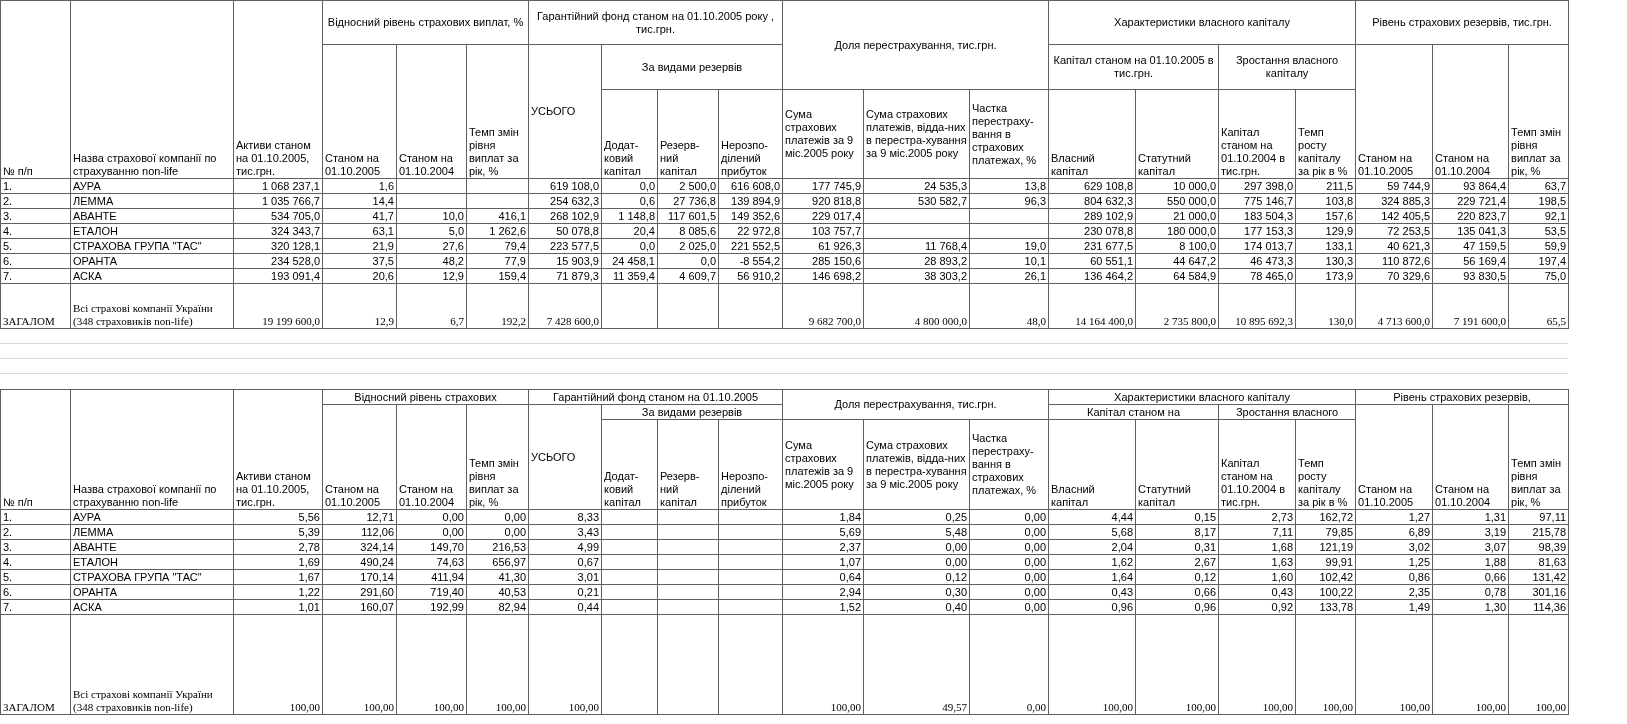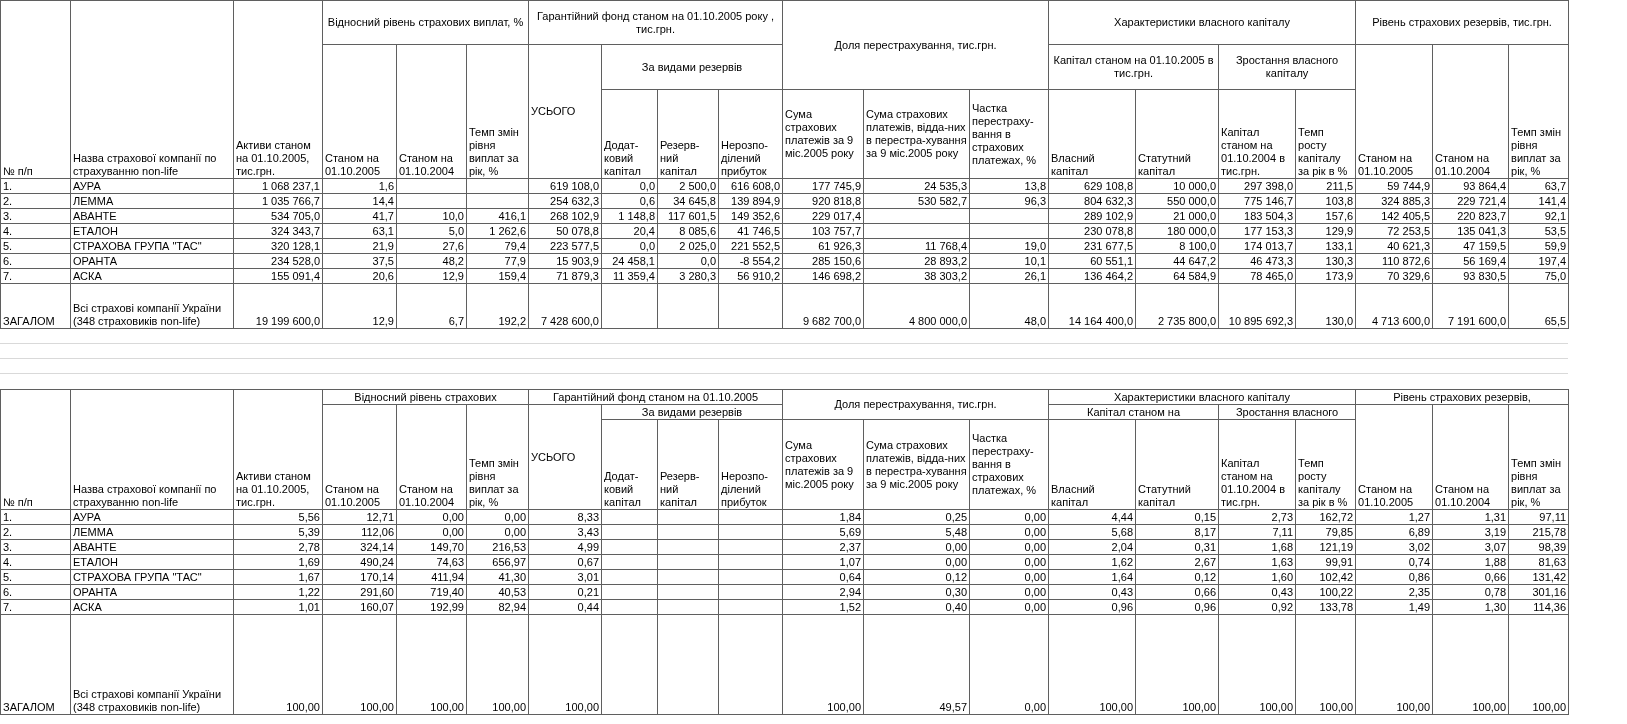--- a/index.html
+++ b/index.html
@@ -34,21 +34,21 @@
   tr.hr1 { height: 44px; }
   tr.hr2 { height: 45px; }
   tr.hr3 { height: 89px; }
   tr.hr1b { height: 15px; }
   tr.hr2b { height: 15px; }
   tr.hr3b { height: 90px; }
   tr.dr { height: 15px; }
   tr.dr td { white-space: nowrap; }
   td.c-val { text-align: right; white-space: nowrap; }
   td.c-no, td.c-name { text-align: left; }
-  tr.total td { vertical-align: bottom; white-space: nowrap; }
+  tr.total td { vertical-align: bottom; white-space: nowrap; font-family: Liberation Serif, serif; }
   tr.total td.c-name { white-space: normal; }
   tr.total-1 { height: 45px; }
   tr.total-2 { height: 100px; }
   .gap { width: 1568px; }
   .gap .blank-row { height: 15px; }
   .gap .blank-row.bb { border-bottom: 1px solid #d9d9d9; }
 </style>
 </head>
 <body>
 
@@ -138,32 +138,32 @@
         </tr>
         <tr class="dr">
           <td class="c-no">2.</td>
           <td class="c-name">ЛЕММА</td>
           <td class="c-val">1 035 766,7</td>
           <td class="c-val">14,4</td>
           <td class="c-val"></td>
           <td class="c-val"></td>
           <td class="c-val">254 632,3</td>
           <td class="c-val">0,6</td>
-          <td class="c-val">34 645,8</td>
+          <td class="c-val">27 736,8</td>
           <td class="c-val">139 894,9</td>
           <td class="c-val">920 818,8</td>
           <td class="c-val">530 582,7</td>
           <td class="c-val">96,3</td>
           <td class="c-val">804 632,3</td>
           <td class="c-val">550 000,0</td>
           <td class="c-val">775 146,7</td>
           <td class="c-val">103,8</td>
           <td class="c-val">324 885,3</td>
           <td class="c-val">229 721,4</td>
-          <td class="c-val">141,4</td>
+          <td class="c-val">198,5</td>
         </tr>
         <tr class="dr">
           <td class="c-no">3.</td>
           <td class="c-name">АВАНТЕ</td>
           <td class="c-val">534 705,0</td>
           <td class="c-val">41,7</td>
           <td class="c-val">10,0</td>
           <td class="c-val">416,1</td>
           <td class="c-val">268 102,9</td>
           <td class="c-val">1 148,8</td>
@@ -183,21 +183,21 @@
         <tr class="dr">
           <td class="c-no">4.</td>
           <td class="c-name">ЕТАЛОН</td>
           <td class="c-val">324 343,7</td>
           <td class="c-val">63,1</td>
           <td class="c-val">5,0</td>
           <td class="c-val">1 262,6</td>
           <td class="c-val">50 078,8</td>
           <td class="c-val">20,4</td>
           <td class="c-val">8 085,6</td>
-          <td class="c-val">41 746,5</td>
+          <td class="c-val">22 972,8</td>
           <td class="c-val">103 757,7</td>
           <td class="c-val"></td>
           <td class="c-val"></td>
           <td class="c-val">230 078,8</td>
           <td class="c-val">180 000,0</td>
           <td class="c-val">177 153,3</td>
           <td class="c-val">129,9</td>
           <td class="c-val">72 253,5</td>
           <td class="c-val">135 041,3</td>
           <td class="c-val">53,5</td>
@@ -242,27 +242,27 @@
           <td class="c-val">44 647,2</td>
           <td class="c-val">46 473,3</td>
           <td class="c-val">130,3</td>
           <td class="c-val">110 872,6</td>
           <td class="c-val">56 169,4</td>
           <td class="c-val">197,4</td>
         </tr>
         <tr class="dr">
           <td class="c-no">7.</td>
           <td class="c-name">АСКА</td>
-          <td class="c-val">155 091,4</td>
+          <td class="c-val">193 091,4</td>
           <td class="c-val">20,6</td>
           <td class="c-val">12,9</td>
           <td class="c-val">159,4</td>
           <td class="c-val">71 879,3</td>
           <td class="c-val">11 359,4</td>
-          <td class="c-val">3 280,3</td>
+          <td class="c-val">4 609,7</td>
           <td class="c-val">56 910,2</td>
           <td class="c-val">146 698,2</td>
           <td class="c-val">38 303,2</td>
           <td class="c-val">26,1</td>
           <td class="c-val">136 464,2</td>
           <td class="c-val">64 584,9</td>
           <td class="c-val">78 465,0</td>
           <td class="c-val">173,9</td>
           <td class="c-val">70 329,6</td>
           <td class="c-val">93 830,5</td>
@@ -437,21 +437,21 @@
           <td class="c-val"></td>
           <td class="c-val"></td>
           <td class="c-val"></td>
           <td class="c-val">1,07</td>
           <td class="c-val">0,00</td>
           <td class="c-val">0,00</td>
           <td class="c-val">1,62</td>
           <td class="c-val">2,67</td>
           <td class="c-val">1,63</td>
           <td class="c-val">99,91</td>
-          <td class="c-val">0,74</td>
+          <td class="c-val">1,25</td>
           <td class="c-val">1,88</td>
           <td class="c-val">81,63</td>
         </tr>
         <tr class="dr">
           <td class="c-no">5.</td>
           <td class="c-name">СТРАХОВА ГРУПА "ТАС"</td>
           <td class="c-val">1,67</td>
           <td class="c-val">170,14</td>
           <td class="c-val">411,94</td>
           <td class="c-val">41,30</td>

